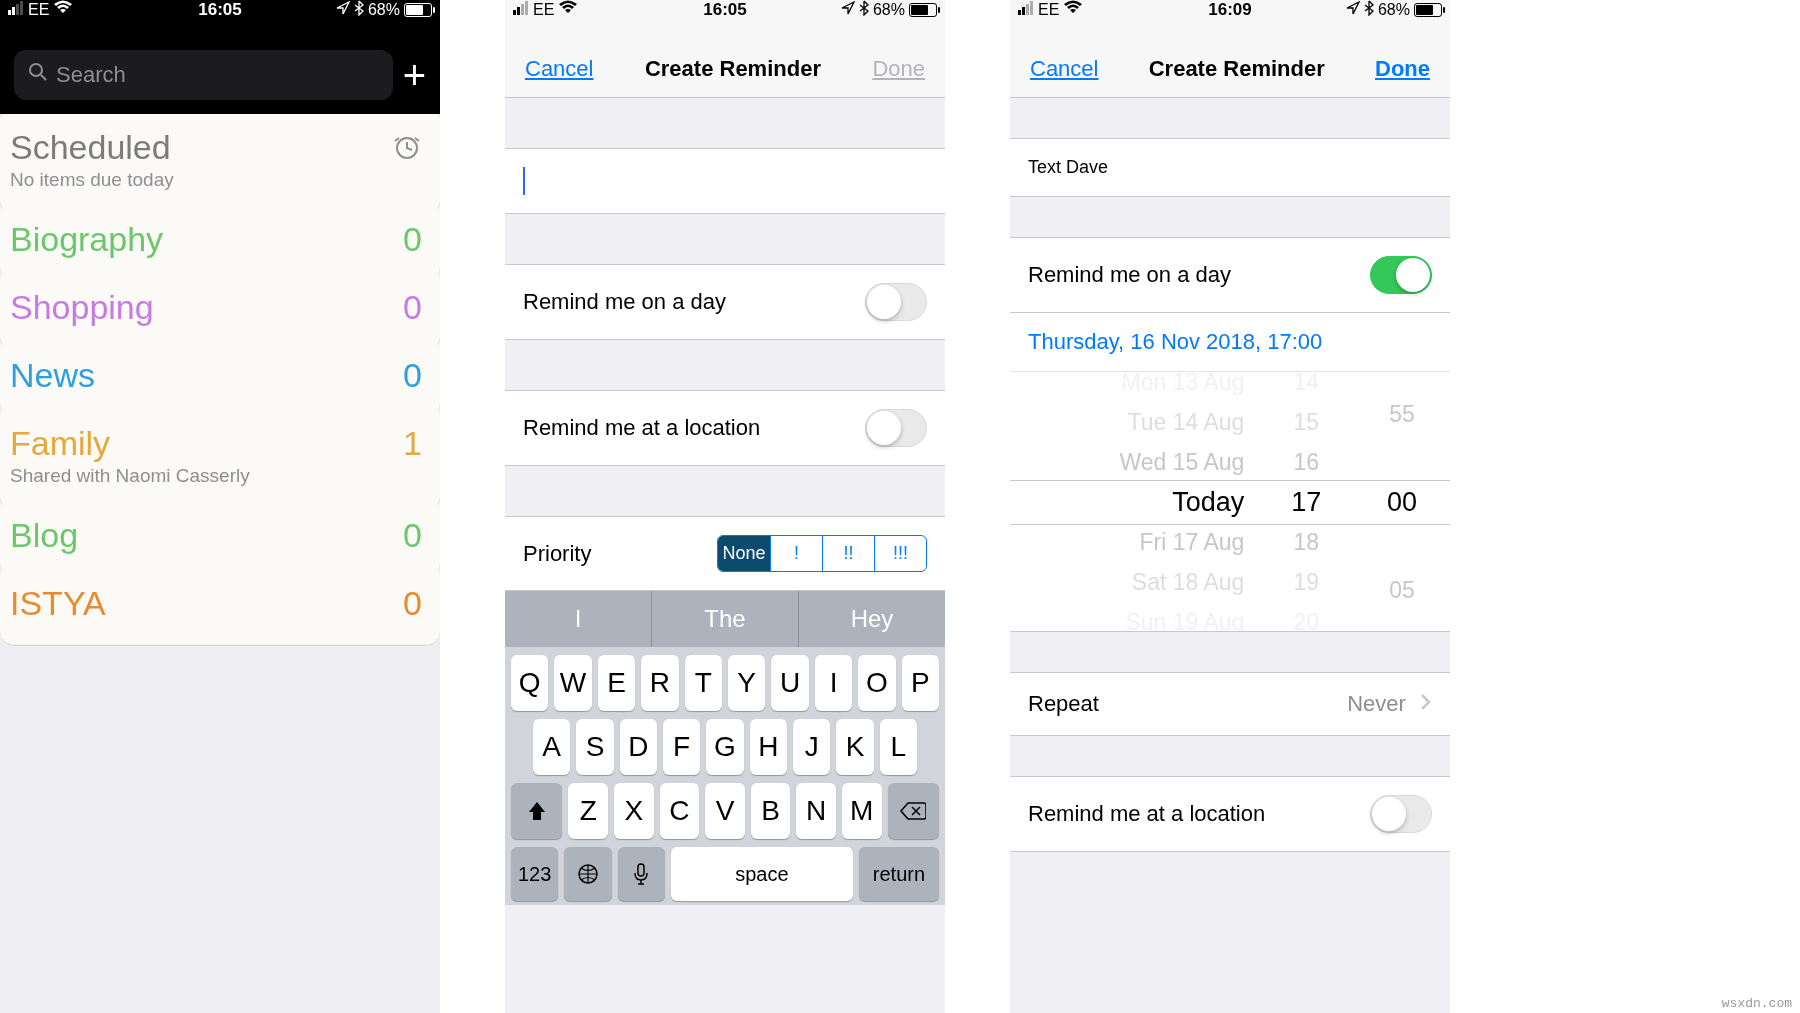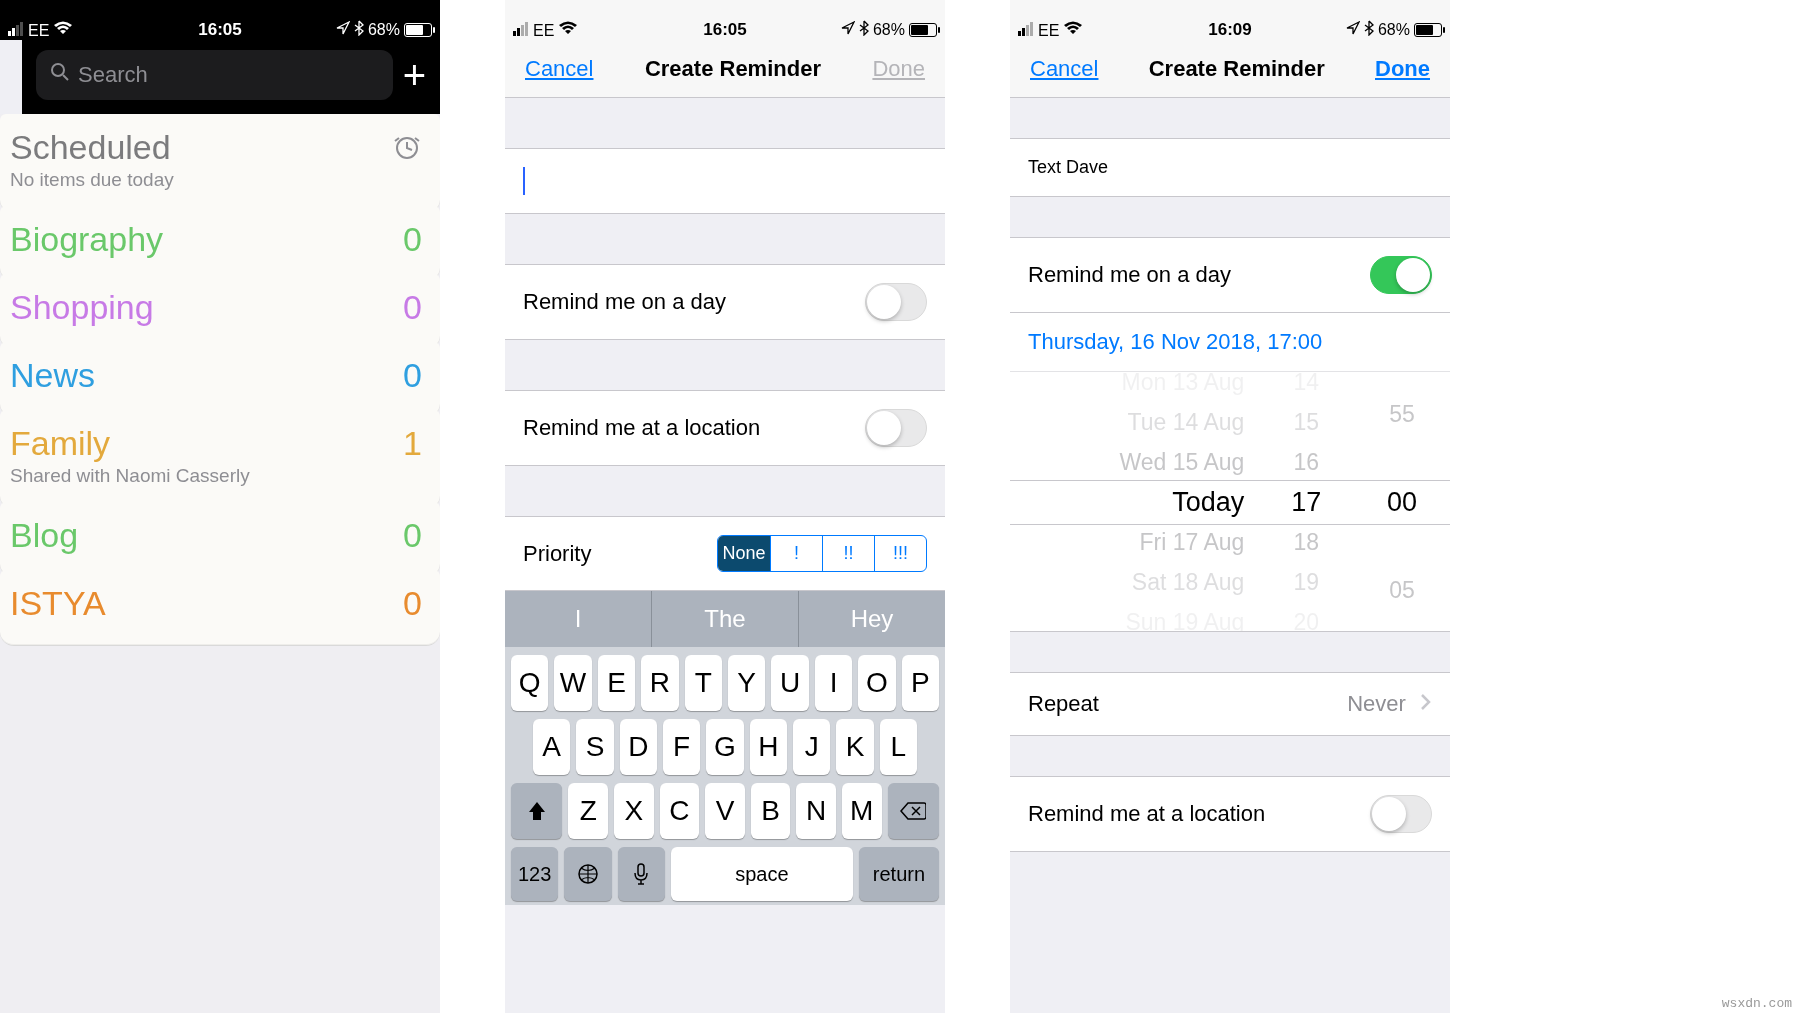--- a/index.html
+++ b/index.html
@@ -1,20 +1,20 @@
 <!DOCTYPE html>
 <html><head>
   <meta charset="utf-8">
   <style>
     * { margin: 0; padding: 0; box-sizing: border-box; font-family: -apple-system, "Helvetica Neue", Helvetica, Arial, sans-serif; -webkit-font-smoothing: antialiased; }
     body { background: #fff; width: 1800px; height: 1013px; display: flex; gap: 65px; padding: 0; overflow:hidden; }
     .phone { width: 440px; height: 100%; background: #efeff4; display: flex; flex-direction: column; overflow: hidden; }
 
     
-    .status-bar { height: 40px; display: flex; align-items: flex-end; justify-content: space-between; padding: 0 8px; font-size: 16px; font-weight: 500; }
+    .status-bar { height: 40px; display: flex; align-items: flex-start; justify-content: space-between; padding: 0 8px; font-size: 16px; font-weight: 500; }
     .status-bar.dark { background:#000; color:#fff; }
     .status-bar.light { background:#f7f7f7; color:#000; }
     .sb-left, .sb-right { display:flex; align-items:center; gap:4px; }
     .sb-time { position:absolute; left:50%; transform:translateX(-50%); font-size:17px; font-weight:600;}
     .phone { position:relative; }
     .status-bar { position:relative; }
     .cell-bars span { display:inline-block; width:3px; margin-right:1px; background:currentColor; }
     .cell-bars span:nth-child(1){height:5px}
     .cell-bars span:nth-child(2){height:8px}
     .cell-bars span:nth-child(3){height:11px}
@@ -27,21 +27,21 @@
 
     
     .nav-bar { height:58px; display:flex; align-items:center; justify-content:space-between; padding:0 20px; background:#f7f7f7; border-bottom:1px solid #c8c7cc; }
     .nav-title{ font-size:22px; font-weight:600; color:#000;}
     .nav-btn{ font-size:22px; color:#007aff; }
     .nav-btn.disabled{ color:#b4b4b8; }
     .nav-btn.underline{ text-decoration:underline; }
     .nav-btn.bold{font-weight:600;}
 
     
-    .s1-top { background:#000; padding:10px 14px 14px 14px; display:flex; align-items:center; gap:10px;margin-left:22px;}
+    .s1-top { background:#000; padding:10px 14px 14px 14px; display:flex; align-items:center; gap:10px;}
     .search-field{ flex:1; background:#1c1c1e; border-radius:12px; height:50px; display:flex; align-items:center; padding:0 14px; color:#8e8e93; font-size:22px; gap:8px;}
     .add-btn{ color:#fff; font-size:40px; font-weight:300; line-height:1;}
     .list-cards{ flex:1; display:flex; flex-direction:column; background:#efeef2; }
     .card{ background:#fbfaf7; border-bottom:1px solid #d9d9d9; border-radius:6px 6px 14px 14px; margin-bottom:-8px; padding:14px 18px 22px 10px; display:flex; flex-direction:column; box-shadow: inset 0 -1px 0 rgba(0,0,0,.05);}
     .card-row{ display:flex; justify-content:space-between; align-items:center;}
     .card-title{ font-size:34px; font-weight:400; }
     .card-count{ font-size:34px; font-weight:400;}
     .card-sub{ font-size:19px; color:#8e8e93; margin-top:2px;}
     .card-accessory{ color:#8e8e93; }
     .clock-icon svg{width:30px;height:30px;}

